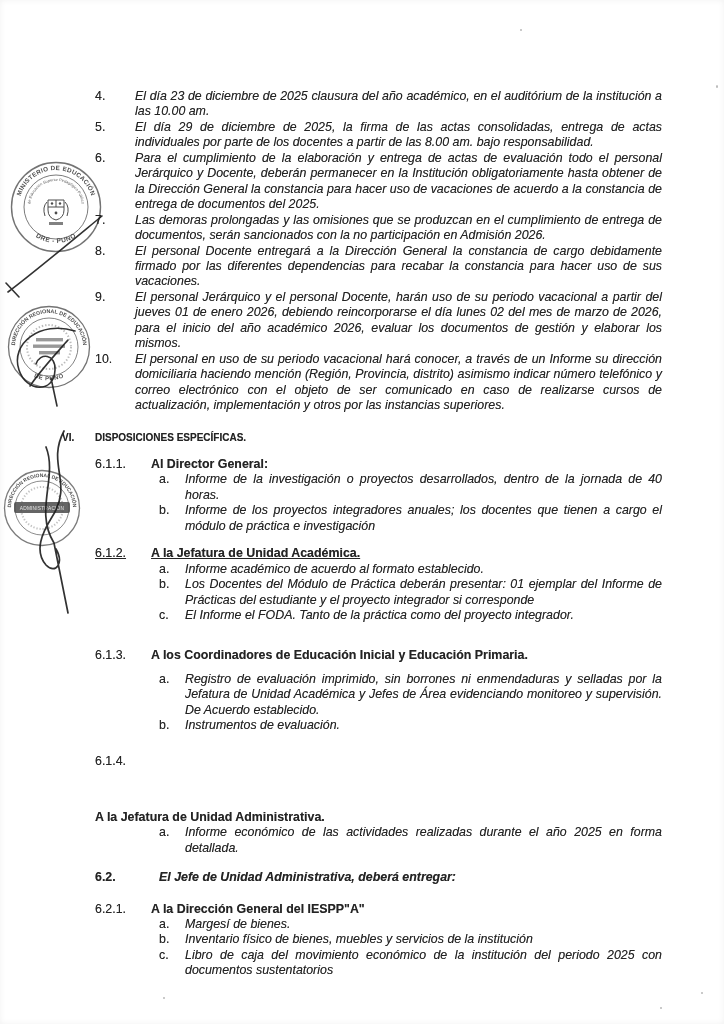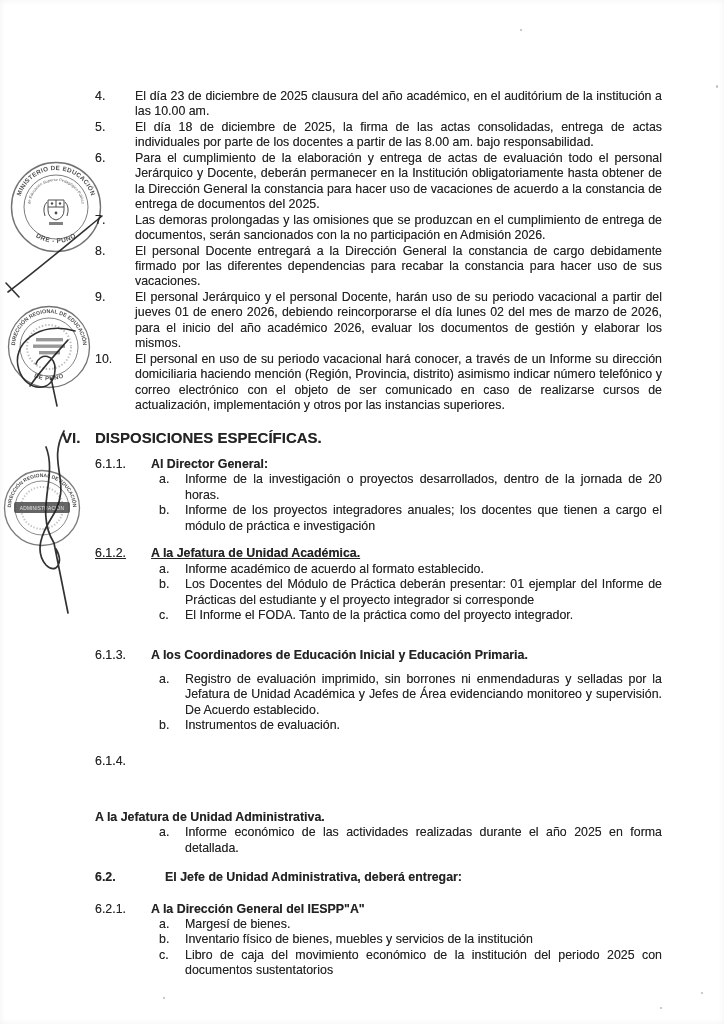--- a/index.html
+++ b/index.html
@@ -8,39 +8,39 @@
     font-family:"Liberation Sans", sans-serif;color:#242424;overflow:hidden;
     box-shadow:inset 0 0 6px rgba(0,0,0,.06);
   }
   .content{
     position:absolute;left:95px;top:89px;width:567px;
     font-size:12.4px;line-height:15.45px;
     text-shadow:0 0 .45px rgba(40,40,40,.5);
   }
   p{margin:0;}
   .row{display:flex;align-items:flex-start;}
-  .jt{flex:1;text-align:justify;text-justify:inter-word;}
+  .jt{flex:1;text-align:justify;text-justify:inter-word;font-style:italic;}
   .num-item .n{flex:0 0 40px;}
-  .vi-head{display:flex;margin-left:-33px;margin-top:16px;font-weight:bold;font-size:15px;}
+  .vi-head{display:flex;margin-left:-33px;margin-top:16px;font-weight:bold;font-size:10px;}
   .vi-head .n{flex:0 0 33px;}
   .sub{display:flex;margin-top:2px;}
   .sub .n{flex:0 0 64px;}
   .sub.bold .jt,.sub.bold .n{font-weight:bold;}
   .ssh{display:flex;}
   .ssh .n{flex:0 0 56px;}
   .ssh .t{font-weight:bold;text-align:left;}
   .letters{margin-left:64px;}
   .li{display:flex;}
   .li .l{flex:0 0 26px;}
   #s611{margin-top:12px;}
   #s612{margin-top:12px;text-decoration:underline;}
   #s613{margin-top:24px;align-items:flex-end;}
   #s613-list{margin-top:9px;}
   #s614{margin-top:20px;flex-direction:column;}
-  #s62{margin-top:14px;gap:6px;}
+  #s62{margin-top:14px;}
   #s621{margin-top:16px;}
   .stamp{position:absolute;pointer-events:none;}
   #stamp1{left:2px;top:152px;}
   #stamp2{left:2px;top:300px;}
   #stamp3{left:0px;top:425px;}
   .speck{position:absolute;background:#b9b9b9;border-radius:50%;}
 </style>
 </head>
 <body>
 
@@ -113,21 +113,21 @@
   </svg>
 
   <div class="content">
 
     <div class="row num-item">
       <span class="n">4.</span>
       <p class="jt">El día 23 de diciembre de 2025 clausura del año académico, en el auditórium de la institución a las 10.00 am.</p>
     </div>
     <div class="row num-item">
       <span class="n">5.</span>
-      <p class="jt">El día 18 de diciembre de 2025, la firma de las actas consolidadas, entrega de actas individuales por parte de los docentes a partir de las 8.00 am. bajo responsabilidad.</p>
+      <p class="jt">El día 29 de diciembre de 2025, la firma de las actas consolidadas, entrega de actas individuales por parte de los docentes a partir de las 8.00 am. bajo responsabilidad.</p>
     </div>
     <div class="row num-item">
       <span class="n">6.</span>
       <p class="jt">Para el cumplimiento de la elaboración y entrega de actas de evaluación todo el personal Jerárquico y Docente, deberán permanecer en la Institución obligatoriamente hasta obtener de la Dirección General la constancia para hacer uso de vacaciones de acuerdo a la constancia de entrega de documentos del 2025.</p>
     </div>
     <div class="row num-item">
       <span class="n">7.</span>
       <p class="jt">Las demoras prolongadas y las omisiones que se produzcan en el cumplimiento de entrega de documentos, serán sancionados con la no participación en Admisión 2026.</p>
     </div>
     <div class="row num-item">
@@ -149,21 +149,21 @@
     </div>
 
 
     <div class="ssh" id="s611">
       <span class="n">6.1.1.</span>
       <span class="t">Al Director General:</span>
     </div>
     <div class="letters">
       <div class="li">
         <span class="l">a.</span>
-        <p class="jt">Informe de la investigación o proyectos desarrollados, dentro de la jornada de 20 horas.</p>
+        <p class="jt">Informe de la investigación o proyectos desarrollados, dentro de la jornada de 40 horas.</p>
       </div>
       <div class="li">
         <span class="l">b.</span>
         <p class="jt">Informe de los proyectos integradores anuales; los docentes que tienen a cargo el módulo de práctica e investigación</p>
       </div>
     </div>
 
     <div class="ssh" id="s612">
       <span class="n">6.1.2.</span>
       <span class="t">A la Jefatura de Unidad Académica.</span>

